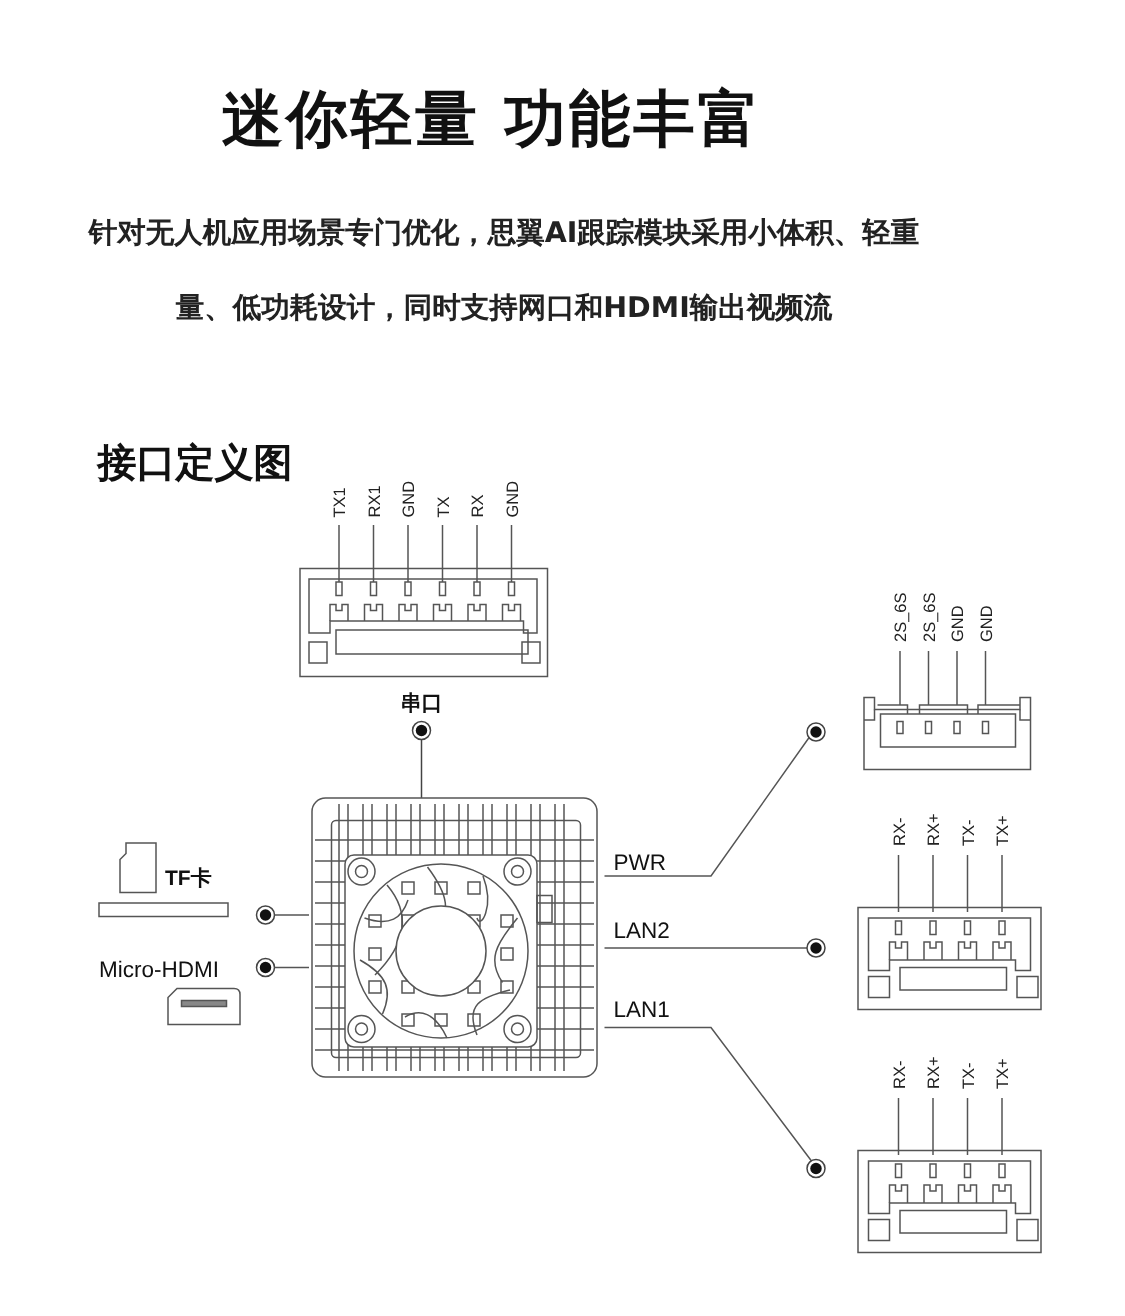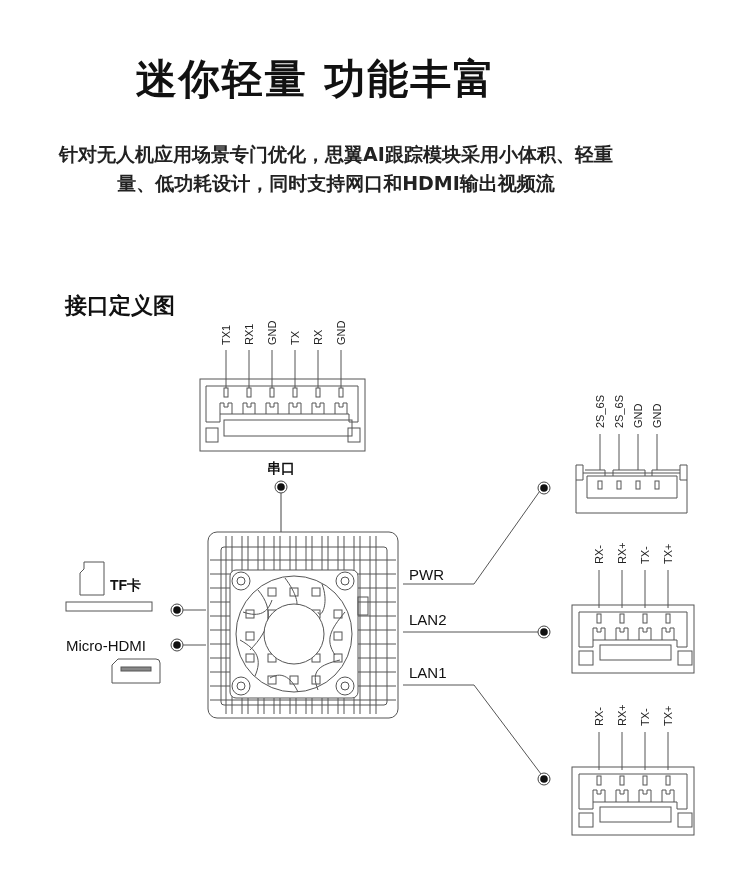--- a/index.html
+++ b/index.html
@@ -1,24 +1,24 @@
 <!DOCTYPE html>
 <html><head>
 <meta charset="utf-8">
 <style>
   html, body { margin: 0; padding: 0; background: #ffffff; }
   body { width: 750px; height: 877px; position: relative; overflow: hidden;
          font-family: "DejaVu Sans", "Liberation Sans", sans-serif; color: #111; }
-  .title { position: absolute; left: 0; width: 632px; top: 52px; text-align: center;
+  .title { position: absolute; left: 12px; width: 632px; top: 52px; text-align: center;
            font-size: 41px; font-weight: bold; letter-spacing: 2px; color: #111; }
   .subtitle { position: absolute; left: 0; width: 672px; text-align: center;
               font-size: 19px; font-weight: bold; color: #222; }
   .sub1 { top: 142px; }
-  .sub2 { top: 171px; }
-  .section { position: absolute; left: 65px; top: 291px; font-size: 22px; font-weight: bold; color: #111; }
+  .sub2 { top: 192px; }
+  .section { position: absolute; left: 65px; top: 291px; font-size: 26px; font-weight: bold; color: #111; }
   svg.diagram { position: absolute; left: 0; top: 0; }
   .lbl { font-family: "Liberation Sans", sans-serif; fill: #111; }
   .pin { font-family: "Liberation Sans", sans-serif; font-size: 11px; fill: #222; }
 </style>
 </head>
 <body>
 
 <div class="title">迷你轻量 功能丰富</div>
 <div class="subtitle sub1">针对无人机应用场景专门优化，思翼AI跟踪模块采用小体积、轻重</div>
 <div class="subtitle sub2">量、低功耗设计，同时支持网口和HDMI输出视频流</div>

